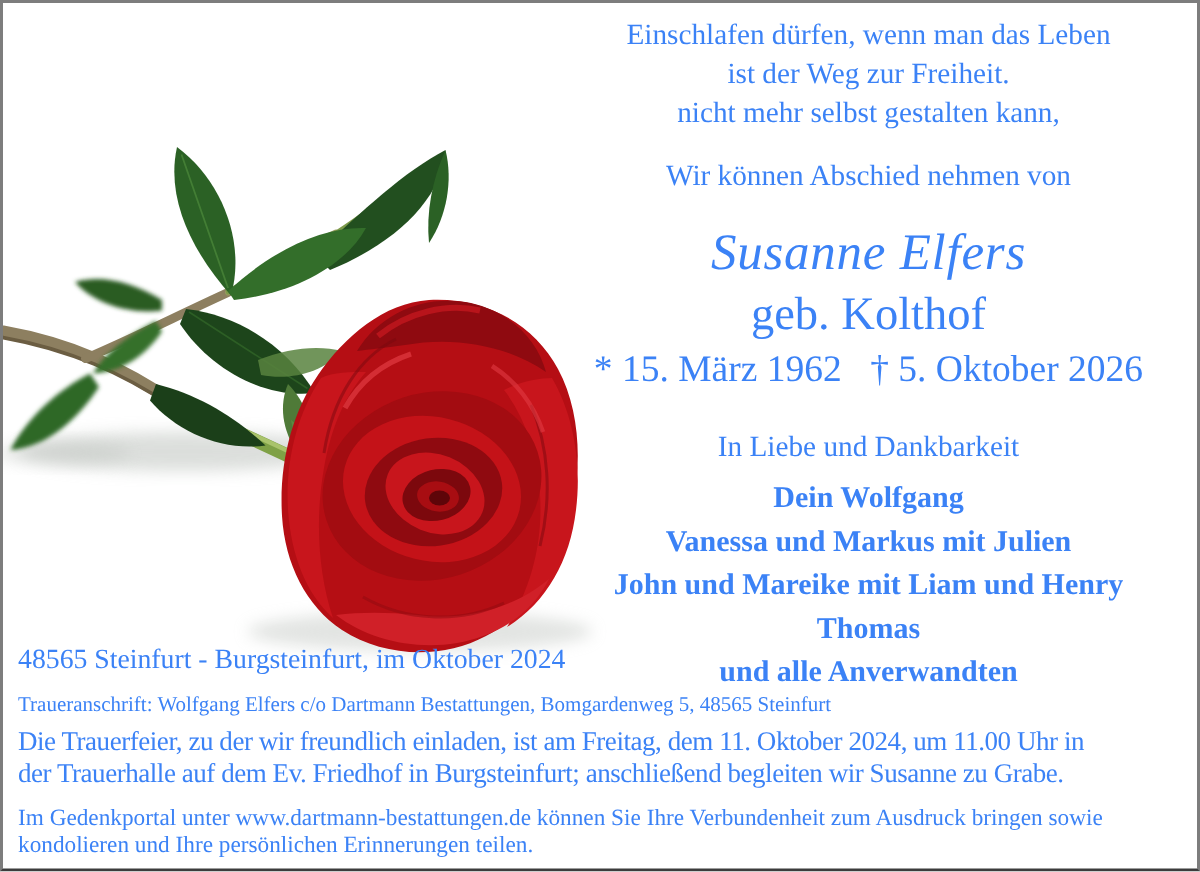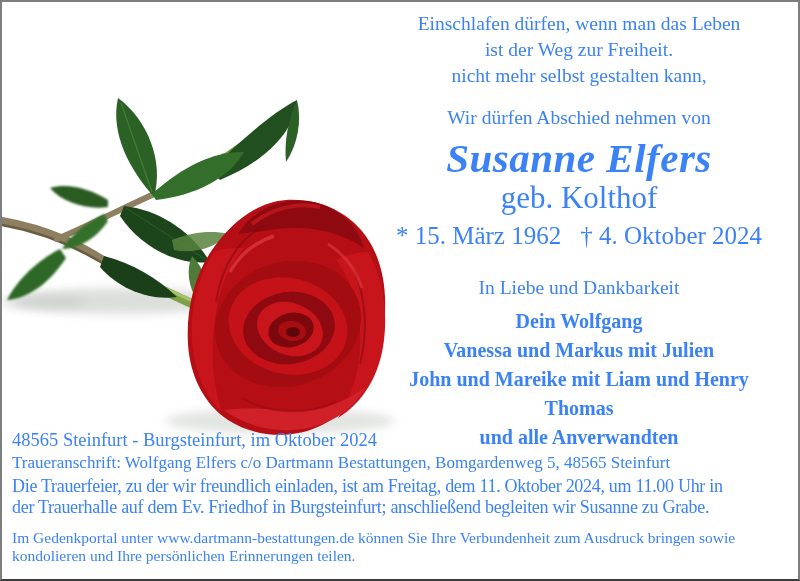--- a/index.html
+++ b/index.html
@@ -14,29 +14,29 @@
     font-family:"Liberation Serif", serif;
     color:#3b82f6;
   }
   .rose-art{position:absolute;left:0;top:0;width:405px;height:445px;}
   .right-col{
     position:absolute;left:377px;top:0;width:400px;
     text-align:center;
   }
   .epigraph{margin-top:9px;font-size:19.5px;line-height:26px;}
   .intro{margin-top:17px;font-size:19.5px;line-height:24px;}
-  .name{margin-top:3px;font-size:41px;line-height:50px;font-weight:bold;font-style:italic;letter-spacing:.5px;}
+  .name{margin-top:14px;font-size:34px;line-height:50px;font-weight:normal;font-style:italic;letter-spacing:.5px;}
   .maiden{font-size:31px;line-height:30px;}
   .dates{margin-top:7px;font-size:25px;line-height:32px;display:flex;justify-content:center;gap:19px;white-space:nowrap;}
   .lead{margin-top:23px;font-size:19.5px;line-height:26px;}
   .mourners{margin-top:6px;}
   .mourners div{font-size:20px;font-weight:bold;line-height:29px;}
   .footer{position:absolute;left:10px;top:427px;width:786px;text-align:left;}
   .place{font-size:18.5px;line-height:22px;white-space:nowrap;}
-  .address{margin-top:1px;font-size:17px;line-height:22px;white-space:nowrap;}
+  .address{margin-top:9px;font-size:14px;line-height:22px;white-space:nowrap;}
   .funeral{margin-top:2px;font-size:18px;line-height:20.5px;letter-spacing:-0.3px;}
   .funeral div{white-space:nowrap;}
   .memorial{margin-top:12px;font-size:15.5px;line-height:18px;}
   .memorial div{white-space:nowrap;}
 </style>
 </head>
 <body>
 
 <div class="page">
 
@@ -117,26 +117,26 @@
       <path d="M326,242 C342,252 354,268 360,286" stroke="#e13b42" stroke-width="3" opacity="0.6" fill="none"></path>
     </g>
   </svg>
 
   <div class="right-col">
     <div class="epigraph">
       <div>Einschlafen dürfen, wenn man das Leben</div>
       <div>ist der Weg zur Freiheit.</div>
       <div>nicht mehr selbst gestalten kann,</div>
     </div>
-    <div class="intro">Wir dürfen Abschied nehmen von</div>
+    <div class="intro">Wir können Abschied nehmen von</div>
     <div class="name">Susanne Elfers</div>
     <div class="maiden">geb. Kolthof</div>
     <div class="dates">
       <span>* 15. März 1962</span>
-      <span>† 4. Oktober 2024</span>
+      <span>† 5. Oktober 2026</span>
     </div>
     <div class="lead">In Liebe und Dankbarkeit</div>
     <div class="mourners">
       <div>Dein Wolfgang</div>
       <div>Vanessa und Markus mit Julien</div>
       <div>John und Mareike mit Liam und Henry</div>
       <div>Thomas</div>
       <div>und alle Anverwandten</div>
     </div>
   </div>

